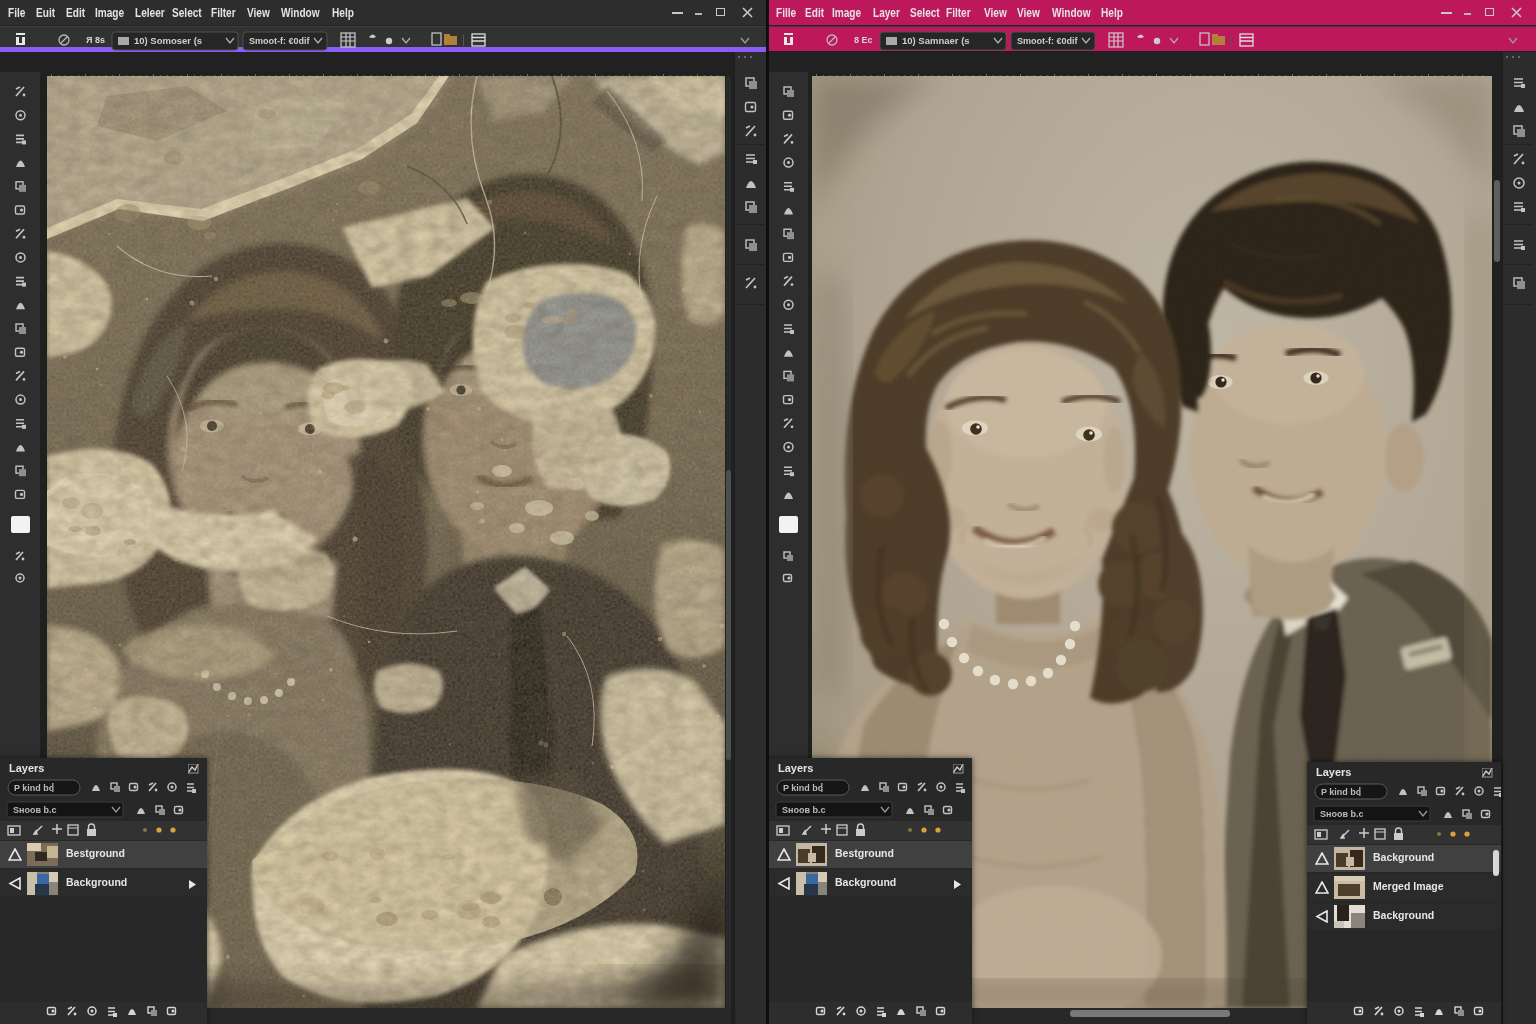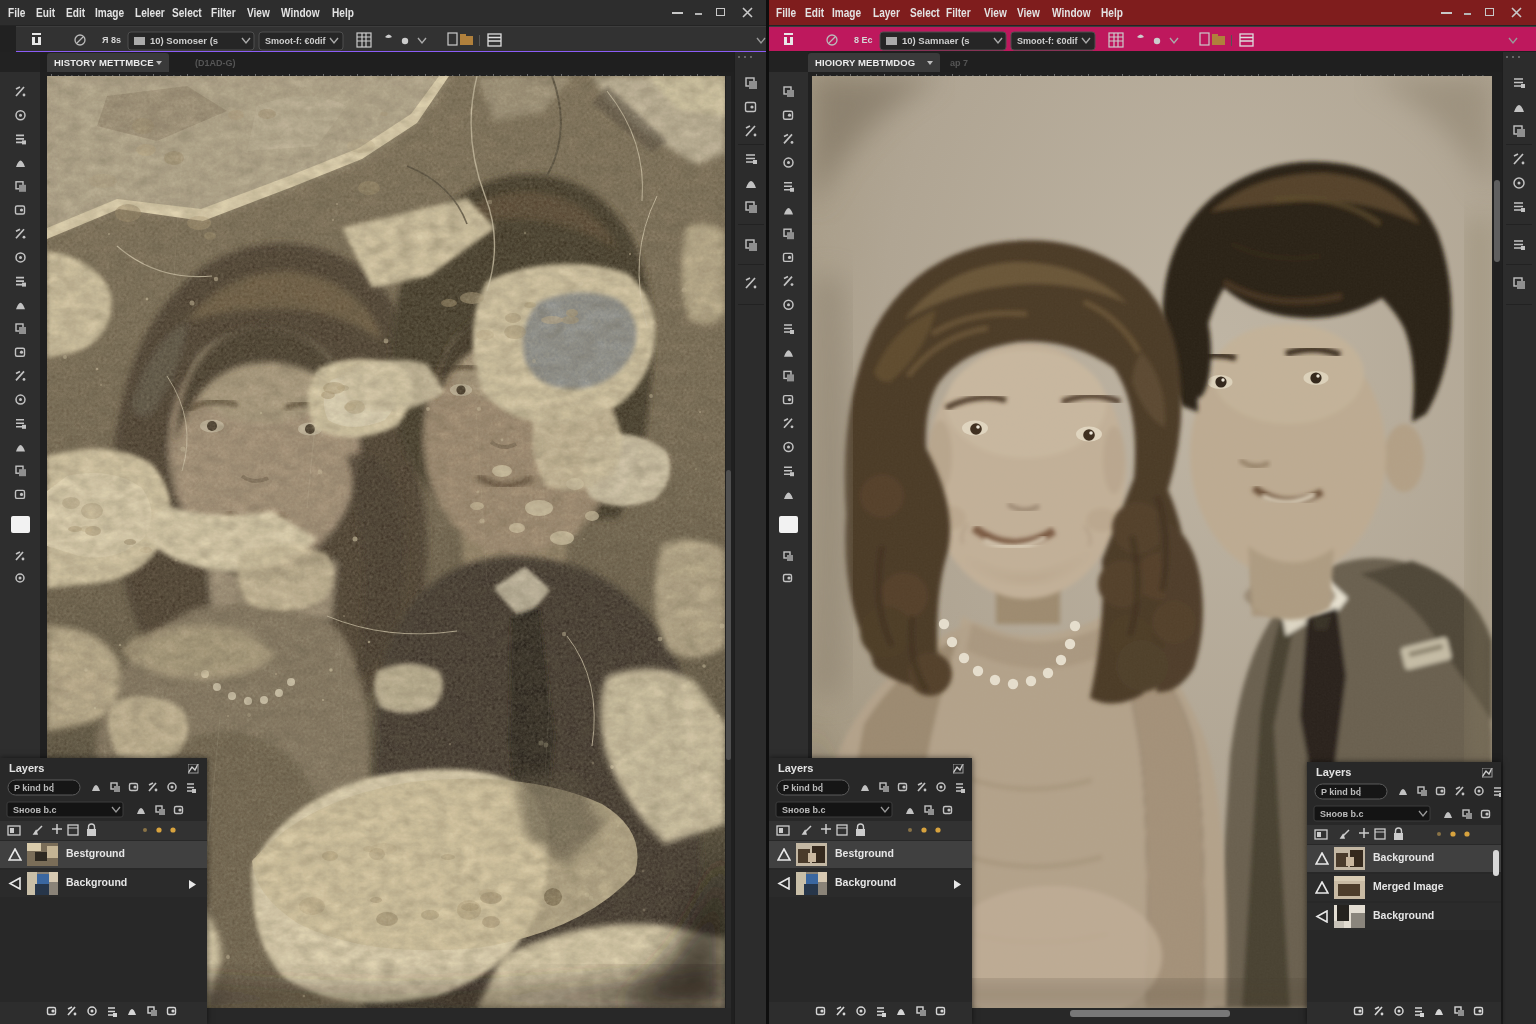--- a/index.html
+++ b/index.html
@@ -20,21 +20,21 @@
       <span style="position:absolute;left:281px;top:6px;font-size:12px;display:inline-block;transform:scaleX(.84);transform-origin:0 50%;white-space:nowrap">Window</span>
       <span style="position:absolute;left:332px;top:6px;font-size:12px;display:inline-block;transform:scaleX(.84);transform-origin:0 50%;white-space:nowrap">Help</span>
 
     <div style="position:absolute;left:672px;top:12px;width:11px;height:2px;background:#c8c8c8"></div>
     <div style="position:absolute;left:695px;top:13px;width:7px;height:2px;background:#b5b5b5"></div>
     <div style="position:absolute;left:716px;top:8px;width:9px;height:8px;border:1.5px solid #c8c8c8"></div>
     <svg style="position:absolute;left:742px;top:7px" width="11" height="11">
         <path d="M1 1 L10 10 M10 1 L1 10" stroke="#c8c8c8" stroke-width="1.6"></path>
       </svg>
   </div>
-  <div style="position:absolute;left:16px;top:26px;width:768px;height:26px;background:#323232;border-top:1px solid #3d3d3d;border-bottom:1px solid #8b5cf6">
+  <div style="position:absolute;left:0;top:26px;width:768px;height:26px;background:#323232;border-top:1px solid #3d3d3d;border-bottom:5px solid #8b5cf6">
 
       <svg width="768" height="26" style="position:absolute;left:0;top:0">
         <path d="M16 18 v-8 h3 v6 h3 v-6 h3 v8 z M16 6 h9 v2 h-9 z" fill="#e8e8e8"></path>
         <g stroke="#bbb" fill="none" stroke-width="1.3">
           <circle cx="64" cy="13" r="5"></circle>
           <path d="M61 16 l6 -6"></path>
         </g>
         <text x="86" y="16" font-size="9" fill="#d5d5d5" font-weight="bold">Я 8s</text>
         <rect x="112" y="5" width="126" height="18" rx="3" fill="#262626" stroke="#4e4e4e"></rect>
         <rect x="118" y="10" width="11" height="8" fill="#aaa"></rect>
@@ -53,30 +53,20 @@
         <rect x="432" y="6" width="9" height="12" fill="none" stroke="#ccc" stroke-width="1.2"></rect>
         <rect x="444" y="9" width="13" height="9" fill="#b0803c"></rect>
         <rect x="444" y="7" width="6" height="2.5" fill="#b0803c"></rect>
         <rect x="463" y="8" width="1" height="11" fill="#555"></rect>
         <g stroke="#ddd" fill="none" stroke-width="1.3">
           <rect x="472" y="7" width="13" height="12"></rect>
           <path d="M472 10.5 h13 M472 14 h13"></path>
         </g>
         <path d="M741 11 l4 5 l4 -5" stroke="#999" fill="none" stroke-width="1.4"></path>
       </svg>
-  </div>
-  <div style="position:absolute;left:40px;top:52px;width:728px;height:20px;background:#1f1f1f">
-
-      <div style="position:absolute;left:7px;top:1px;width:122px;height:19px;background:#3a3a3a;border-radius:3px 3px 0 0">
-         <span style="position:absolute;left:7px;top:4px;font-size:9.5px;font-weight:bold;color:#ececec;letter-spacing:.1px;white-space:nowrap">HISTORY METTMBCE</span>
-         <svg style="position:absolute;right:6px;top:7px" width="8" height="6">
-          <path d="M1 1 l3 4 l3 -4" fill="#bbb"></path>
-        </svg>
-      </div>
-      <span style="position:absolute;left:155px;top:6px;font-size:9px;color:#555">(D1AD-G)</span>
   </div>
   <div style="position:absolute;left:0;top:52px;width:40px;height:20px;background:#222"></div>
   <div style="position:absolute;left:0;top:72px;width:40px;height:952px;background:#2e2e2e"></div>
   <svg width="40" height="952" style="position:absolute;left:0;top:72px">
       <path d="M16 24.0 L24 15.0 M16 17.0 L20 15.0" stroke="#c2c2c2" stroke-width="1.7" fill="none"></path>
       <circle cx="24" cy="23.0" r="1.4" fill="#c2c2c2"></circle>
       <circle cx="20.5" cy="43.2" r="4.5" fill="none" stroke="#c2c2c2" stroke-width="1.5"></circle>
       <circle cx="20.5" cy="43.2" r="1.5" fill="#c2c2c2"></circle>
       <path d="M16 63.400000000000006 h8 M16 66.9 h8 M16 70.4 h6" stroke="#c2c2c2" stroke-width="1.6"></path>
       <rect x="22" y="68.4" width="4" height="4" fill="#c2c2c2"></rect>
@@ -660,21 +650,21 @@
           <rect x="148" y="5" width="6" height="6" fill="none" stroke="#d5d5d5" stroke-width="1.4"></rect>
           <rect x="151" y="8" width="6" height="6" fill="#8f8f8f"></rect>
           <rect x="167.5" y="5.5" width="8" height="7" rx="1.5" fill="none" stroke="#d5d5d5" stroke-width="1.4"></rect>
           <circle cx="173.0" cy="9.0" r="1.6" fill="#d5d5d5"></circle>
         </svg>
     </div>
   </div>
 </div>
 
 <div style="position:absolute;left:768px;top:0;width:768px;height:1024px;background:#212121;overflow:hidden">
-  <div style="position:absolute;left:0;top:0;width:768px;height:26px;background:#7f1d1d;border-bottom:1px solid #242424">
+  <div style="position:absolute;left:0;top:0;width:768px;height:26px;background:#be185d;border-bottom:1px solid #242424">
     <span style="position:absolute;left:8px;top:6px;font-size:12px;display:inline-block;transform:scaleX(.84);transform-origin:0 50%;white-space:nowrap">Fille</span>
       <span style="position:absolute;left:37px;top:6px;font-size:12px;display:inline-block;transform:scaleX(.84);transform-origin:0 50%;white-space:nowrap">Edit</span>
       <span style="position:absolute;left:64px;top:6px;font-size:12px;display:inline-block;transform:scaleX(.84);transform-origin:0 50%;white-space:nowrap">Image</span>
       <span style="position:absolute;left:105px;top:6px;font-size:12px;display:inline-block;transform:scaleX(.84);transform-origin:0 50%;white-space:nowrap">Layer</span>
       <span style="position:absolute;left:142px;top:6px;font-size:12px;display:inline-block;transform:scaleX(.84);transform-origin:0 50%;white-space:nowrap">Select</span>
       <span style="position:absolute;left:178px;top:6px;font-size:12px;display:inline-block;transform:scaleX(.84);transform-origin:0 50%;white-space:nowrap">Filter</span>
       <span style="position:absolute;left:216px;top:6px;font-size:12px;display:inline-block;transform:scaleX(.84);transform-origin:0 50%;white-space:nowrap">View</span>
       <span style="position:absolute;left:249px;top:6px;font-size:12px;display:inline-block;transform:scaleX(.84);transform-origin:0 50%;white-space:nowrap">View</span>
       <span style="position:absolute;left:284px;top:6px;font-size:12px;display:inline-block;transform:scaleX(.84);transform-origin:0 50%;white-space:nowrap">Window</span>
       <span style="position:absolute;left:333px;top:6px;font-size:12px;display:inline-block;transform:scaleX(.84);transform-origin:0 50%;white-space:nowrap">Help</span>
@@ -712,30 +702,20 @@
         <rect x="432" y="6" width="9" height="12" fill="none" stroke="#ccc" stroke-width="1.2"></rect>
         <rect x="444" y="9" width="13" height="9" fill="#b0803c"></rect>
         <rect x="444" y="7" width="6" height="2.5" fill="#b0803c"></rect>
         <rect x="463" y="8" width="1" height="11" fill="#555"></rect>
         <g stroke="#ddd" fill="none" stroke-width="1.3">
           <rect x="472" y="7" width="13" height="12"></rect>
           <path d="M472 10.5 h13 M472 14 h13"></path>
         </g>
         <path d="M741 11 l4 5 l4 -5" stroke="#999" fill="none" stroke-width="1.4"></path>
       </svg>
-  </div>
-  <div style="position:absolute;left:40px;top:52px;width:728px;height:20px;background:#1f1f1f">
-
-      <div style="position:absolute;left:0px;top:1px;width:132px;height:19px;background:#3a3a3a;border-radius:3px 3px 0 0">
-         <span style="position:absolute;left:7px;top:4px;font-size:9.5px;font-weight:bold;color:#ececec;letter-spacing:.1px;white-space:nowrap">HIOIORY MEBTMDOG</span>
-         <svg style="position:absolute;right:6px;top:7px" width="8" height="6">
-          <path d="M1 1 l3 4 l3 -4" fill="#bbb"></path>
-        </svg>
-      </div>
-      <span style="position:absolute;left:142px;top:6px;font-size:9px;color:#555">ap  7</span>
   </div>
   <div style="position:absolute;left:0;top:52px;width:40px;height:20px;background:#222"></div>
   <div style="position:absolute;left:0;top:72px;width:40px;height:952px;background:#2e2e2e"></div>
   <svg width="40" height="952" style="position:absolute;left:0;top:72px">
       <rect x="16" y="15.0" width="7" height="7" fill="none" stroke="#c2c2c2" stroke-width="1.4"></rect>
       <rect x="19" y="18.0" width="7" height="7" fill="#8f8f8f"></rect>
       <rect x="15.5" y="39.2" width="9" height="8" rx="1.5" fill="none" stroke="#c2c2c2" stroke-width="1.4"></rect>
       <circle cx="21.5" cy="43.2" r="1.6" fill="#c2c2c2"></circle>
       <path d="M16 71.4 L24 62.400000000000006 M16 64.4 L20 62.400000000000006" stroke="#c2c2c2" stroke-width="1.7" fill="none"></path>
       <circle cx="24" cy="70.4" r="1.4" fill="#c2c2c2"></circle>

